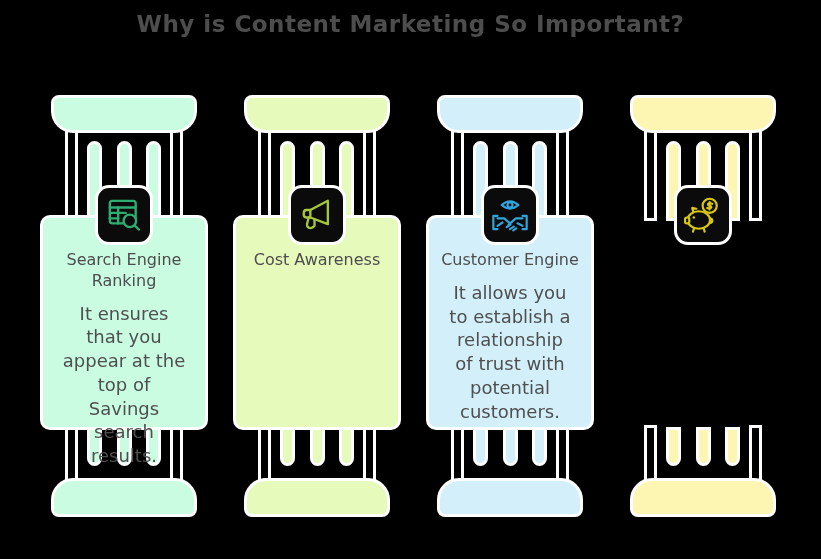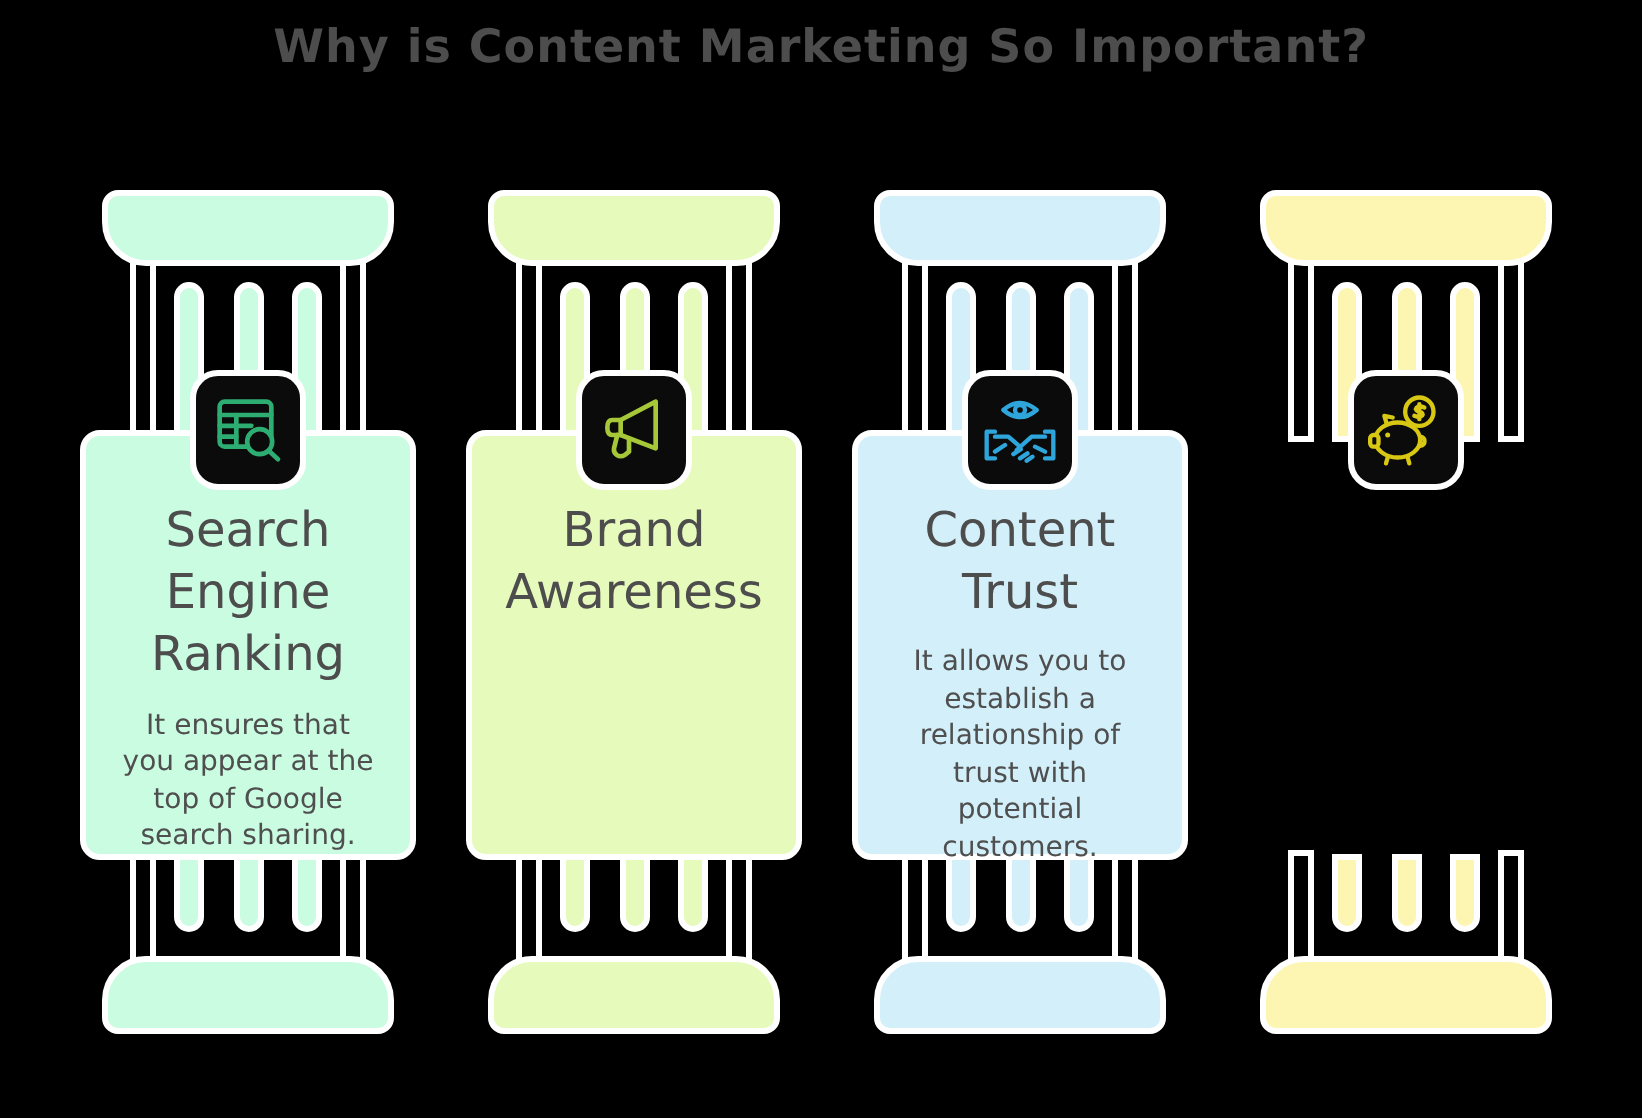--- a/index.html
+++ b/index.html
@@ -45,25 +45,25 @@
   .ibar.b { top:332px; height:39px; border-radius:0 0 8px 8px; }
   .ibar.i1 { left:47px; } .ibar.i2 { left:76.5px; } .ibar.i3 { left:106px; }
 
   
   .card {
     position:absolute; top:120px; left:0; width:168px; height:215px;
     background:var(--fill); border:3px solid #fff; box-sizing:border-box;
     border-radius:10px; z-index:2; text-align:center; color:#4d4d4d;
   }
   .card h2 {
-    margin:32px 7px 0; font-size:24px; line-height:1.3;
+    margin:32px 7px 0; font-size:16px; line-height:1.3;
     font-weight:500; color:#4d4d4d;
   }
   .card p {
-    margin:10px 17px 0; font-size:14px; line-height:1.32; color:#4f4f4f;
+    margin:10px 17px 0; font-size:18px; line-height:1.32; color:#4f4f4f;
   }
 
   
   .icon-box {
     position:absolute; top:90px; left:55px; width:58px; height:60px;
     background:#0b0b0b; border:3px solid #fff; box-sizing:border-box;
     border-radius:14px; z-index:3;
     display:flex; align-items:center; justify-content:center;
   }
   .icon-box svg { color:var(--icon); display:block; }
@@ -79,21 +79,21 @@
 
     <div class="pillar" style="--fill: #c9fce1; --icon: #2ead73;">
       <span class="obar t left"></span>
       <span class="obar t right"></span>
       <span class="ibar t i1"></span>
       <span class="ibar t i2"></span>
       <span class="ibar t i3"></span>
       <div class="capital"></div>
       <div class="card">
         <h2>Search Engine Ranking</h2>
-        <p>It ensures that you appear at the top of Google search sharing.</p>
+        <p>It ensures that you appear at the top of Savings search results.</p>
       </div>
       <div class="icon-box" style="background: rgb(11, 11, 11);">
         <svg width="40" height="42" viewBox="0 0 48 48" fill="none" stroke="currentColor" stroke-width="2.8" stroke-linecap="round" stroke-linejoin="round">
           <rect x="7" y="7" width="31" height="27" rx="3"></rect>
           <line x1="7" y1="15" x2="38" y2="15"></line>
           <line x1="17" y1="15" x2="17" y2="34"></line>
           <line x1="7" y1="21.5" x2="17" y2="21.5"></line>
           <line x1="7" y1="28" x2="17" y2="28"></line>
           <line x1="17" y1="21.5" x2="26" y2="21.5"></line>
           <circle cx="31" cy="31" r="7.5" fill="#0b0b0b"></circle>
@@ -109,21 +109,21 @@
     </div>
 
     <div class="pillar" style="--fill: #e6fabb; --icon: #a6c838;">
       <span class="obar t left"></span>
       <span class="obar t right"></span>
       <span class="ibar t i1"></span>
       <span class="ibar t i2"></span>
       <span class="ibar t i3"></span>
       <div class="capital"></div>
       <div class="card">
-        <h2>Brand Awareness</h2>
+        <h2>Cost Awareness</h2>
       </div>
       <div class="icon-box" style="background: rgb(11, 11, 11);">
         <svg width="40" height="42" viewBox="0 0 48 48" fill="none" stroke="currentColor" stroke-width="2.8" stroke-linecap="round" stroke-linejoin="round">
           <path d="M16 18 L37 7 L37 35 L16 27 Z"></path>
           <path d="M16 18 L11 18 C9 18 8 19.5 8 22.5 C8 25.5 9 27 11 27 L16 27"></path>
           <path d="M14 27 L12 35 C11.5 38.5 15 41 18.5 39 L21 37 L21 30"></path>
         </svg>
       </div>
       <span class="obar b left"></span>
       <span class="obar b right"></span>
@@ -134,21 +134,21 @@
     </div>
 
     <div class="pillar" style="--fill: #d3f0fa; --icon: #2fa6db;">
       <span class="obar t left"></span>
       <span class="obar t right"></span>
       <span class="ibar t i1"></span>
       <span class="ibar t i2"></span>
       <span class="ibar t i3"></span>
       <div class="capital"></div>
       <div class="card">
-        <h2>Content Trust</h2>
+        <h2>Customer Engine</h2>
         <p>It allows you to establish a relationship of trust with potential customers.</p>
       </div>
       <div class="icon-box" style="background: rgb(11, 11, 11);">
         <svg width="40" height="42" viewBox="0 0 48 48" fill="none" stroke="currentColor" stroke-width="2.6" stroke-linecap="round" stroke-linejoin="round">
           <path d="M14 12 Q24 3.5 34 12 Q24 20.5 14 12 Z"></path>
           <circle cx="24" cy="12" r="3"></circle>
           <path d="M9 25 L4 25 L4 41 L9 41"></path>
           <path d="M39 25 L44 25 L44 41 L39 41"></path>
           <path d="M9 28 L17 28 L24 34"></path>
           <path d="M39 28 L31 28 L22 36"></path>

